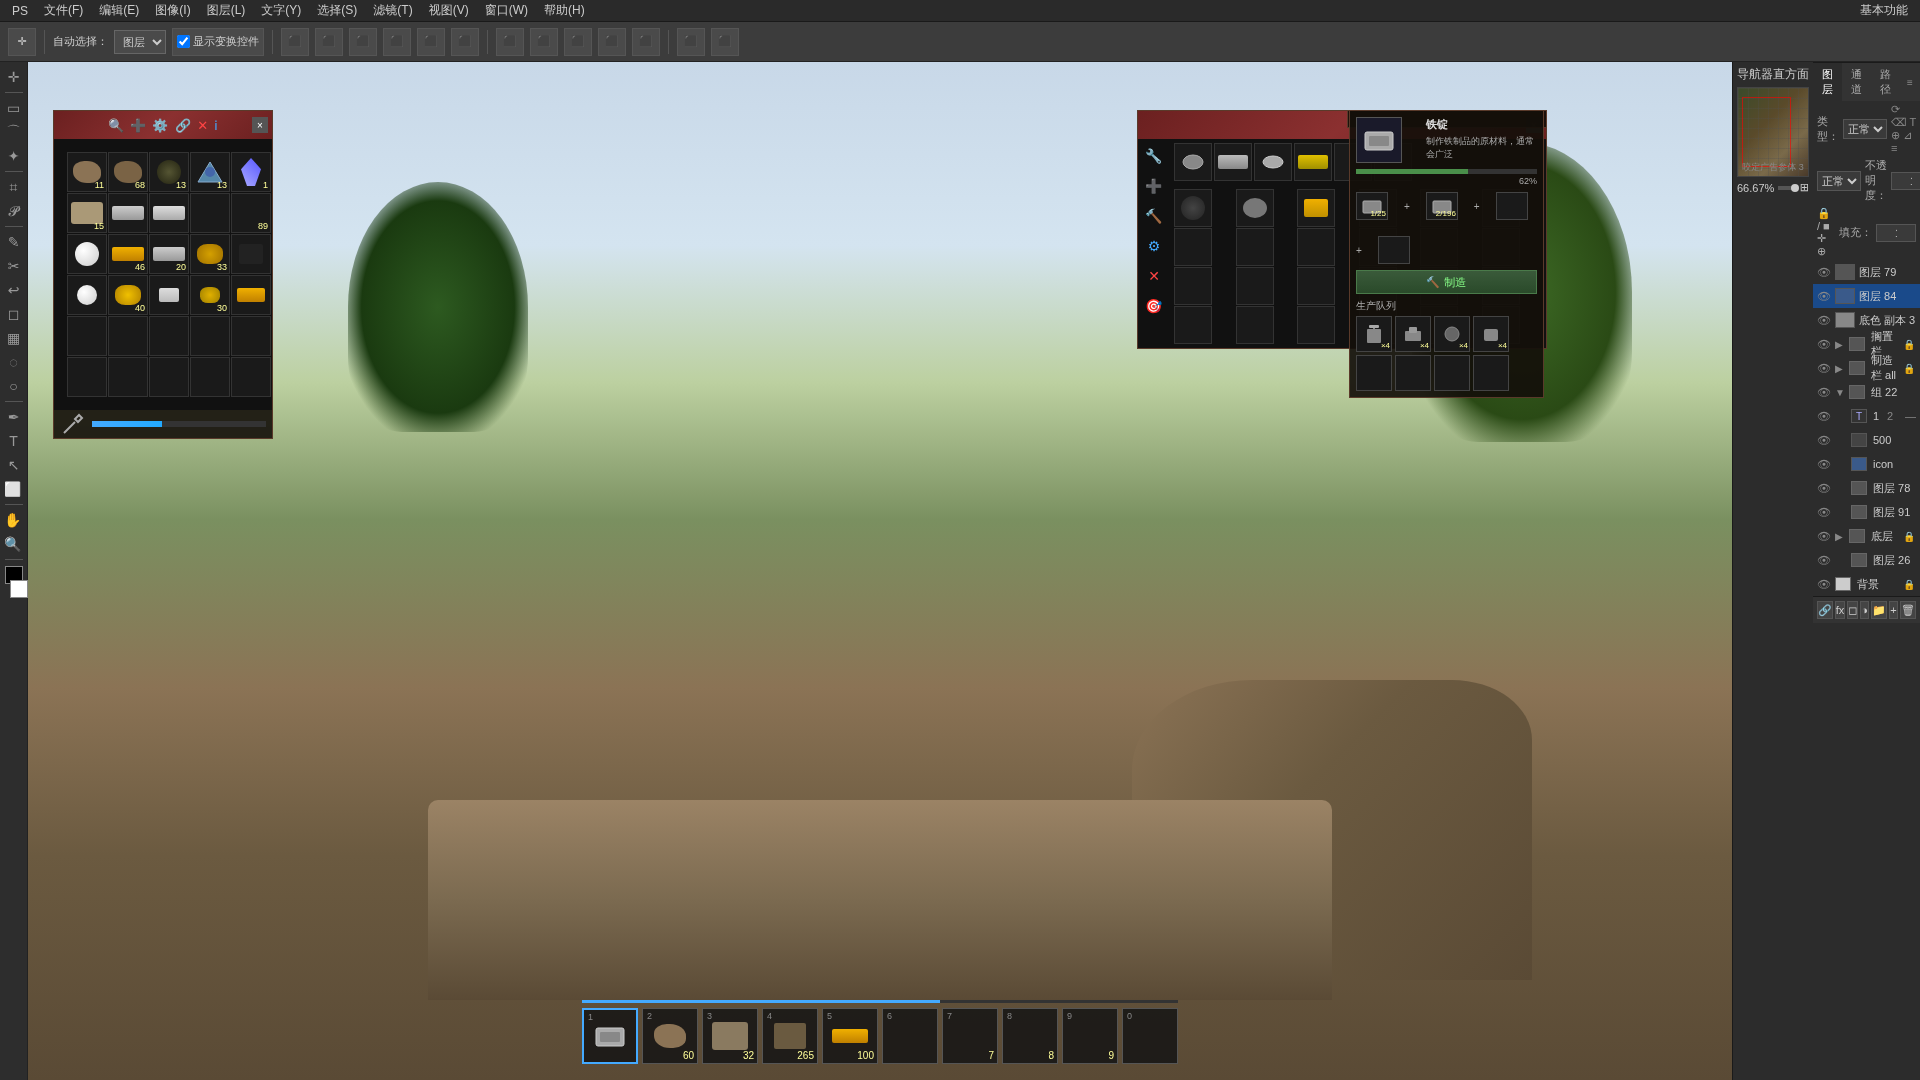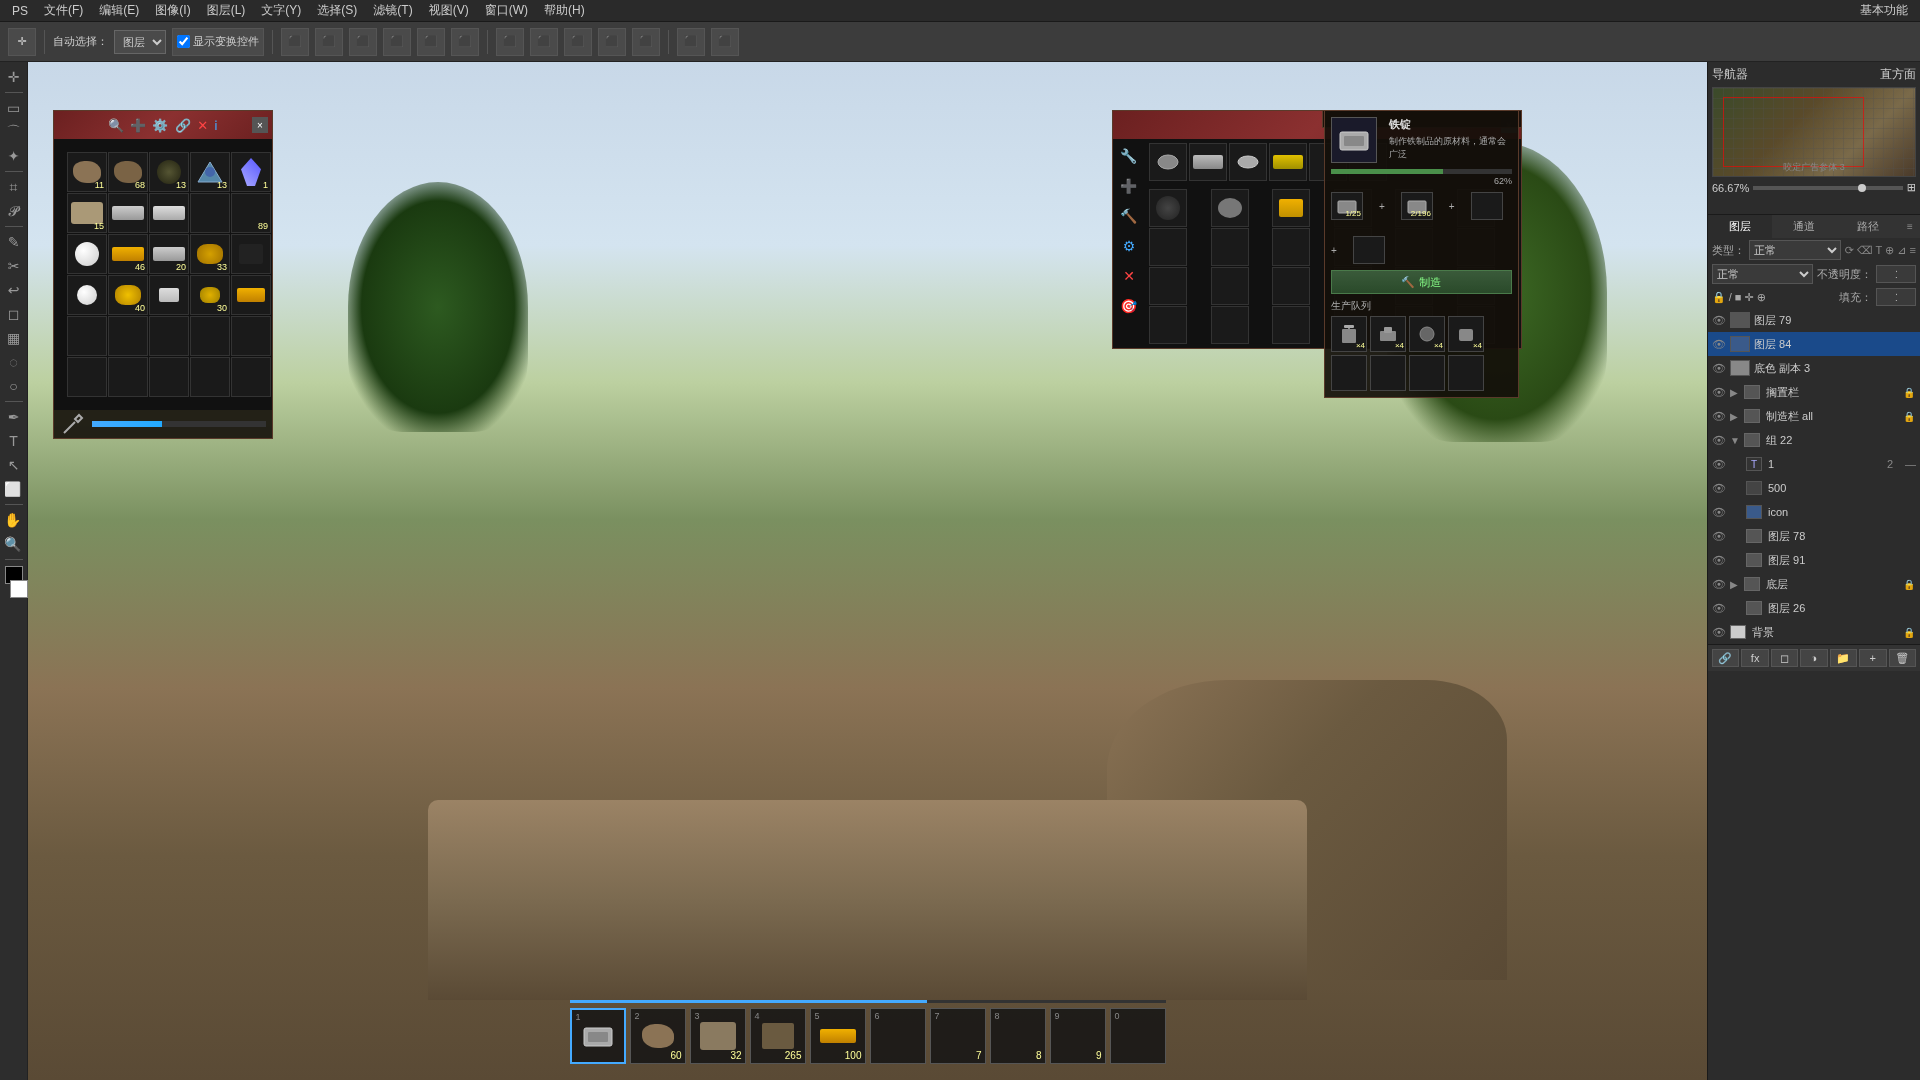--- a/index.html
+++ b/index.html
@@ -71,21 +71,21 @@
     .craft-btn { width: 100%; height: 24px; background: linear-gradient(180deg, #3a5a3a 0%, #2a4a2a 100%); border: 1px solid #4a7a4a; color: #8f8; font-size: 11px; cursor: pointer; display: flex; align-items: center; justify-content: center; margin-top: 6px; }
 
     
     #hotbar { position: absolute; bottom: 20px; left: 50%; transform: translateX(-50%); display: flex; gap: 4px; align-items: center; }
     .hotbar-slot { width: 56px; height: 56px; background: rgba(20,20,20,0.85); border: 1px solid #555; display: flex; align-items: center; justify-content: center; position: relative; cursor: pointer; }
     .hotbar-slot.active { border-color: #4af; border-width: 2px; }
     .hotbar-count { position: absolute; bottom: 2px; right: 3px; font-size: 10px; color: #ff9; }
     .hotbar-num { position: absolute; top: 2px; left: 4px; font-size: 9px; color: #888; }
 
     
-    #right-panel { width: 213px; background: #2c2c2c; border-left: 1px solid #1a1a1a; display: flex; flex-direction: column; }
+    #right-panel { width: 188px; background: #2c2c2c; border-left: 1px solid #1a1a1a; display: flex; flex-direction: row; }
     .rp-top { background: #2c2c2c; padding: 4px; }
     .rp-section-header { display: flex; align-items: center; justify-content: space-between; margin-bottom: 4px; }
     .rp-title { font-size: 12px; color: #ccc; }
     .rp-minimap { width: 100%; height: 90px; background: #fef9c3; border: 1px solid #444; overflow: hidden; position: relative; margin-bottom: 4px; }
     .rp-minimap-img { width: 100%; height: 100%; background: linear-gradient(135deg, #2a3a1a 0%, #3a2a1a 50%, #5a4a2a 100%); }
     .rp-zoom { font-size: 11px; color: #ccc; margin-bottom: 16px; display: flex; align-items: center; gap: 4px; }
     .rp-zoom-slider { flex: 1; height: 4px; background: #555; position: relative; }
     .rp-zoom-thumb { width: 8px; height: 8px; background: #ccc; border-radius: 50%; position: absolute; top: -2px; left: 70%; }
 
     
@@ -436,21 +436,21 @@
             <div class="craft-slot"></div>
           </div>
         </div>
       </div>
     </div>
 
     <div id="info-panel" style="top:48px;right:185px;width:200px;left:auto;right:185px;">
     </div>
 
     <div style="position:absolute;top:48px;right:188px;width:195px;background:rgba(20,15,10,0.92);border:1px solid #5a3a2a;padding:6px;">
-      <div style="display:flex;gap:12px;margin-bottom:6px;">
+      <div style="display:flex;gap:24px;margin-bottom:6px;">
         <div style="width:46px;height:46px;background:#1a1a2a;border:1px solid #555;display:flex;align-items:center;justify-content:center;flex-shrink:0;">
           <svg width="36" height="36">
               <rect x="4" y="10" width="28" height="18" rx="2" fill="#aaa" stroke="#ccc" stroke-width="1"></rect>
               <rect x="8" y="14" width="20" height="10" rx="1" fill="#888"></rect>
             </svg>
         </div>
         <div>
           <div style="color:#ddd;font-size:11px;font-weight:bold;margin-bottom:3px;">铁锭</div>
           <div style="font-size:9px;color:#aaa;line-height:1.4;">制作铁制品的原材料，通常会广泛</div>
         </div>

